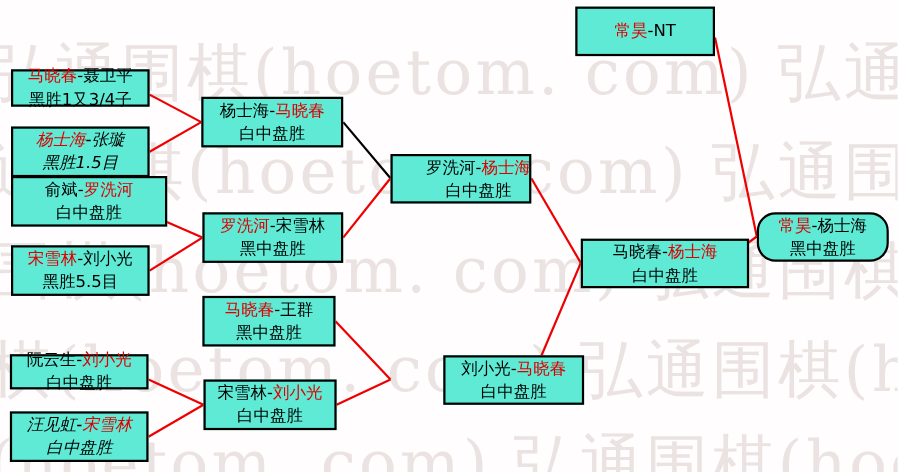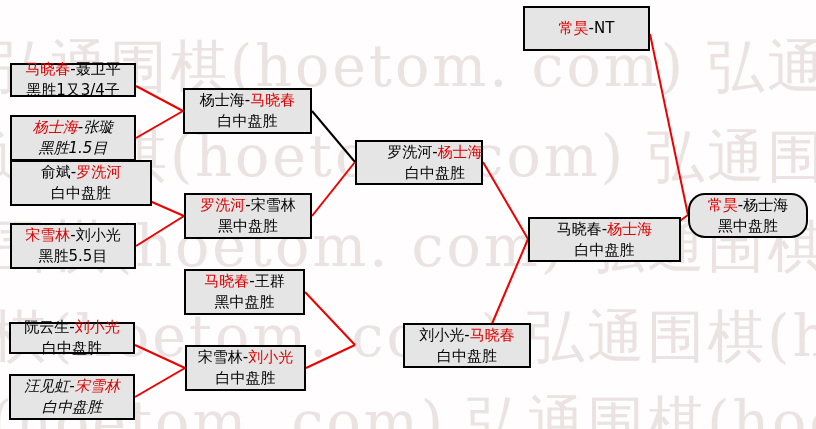--- a/index.html
+++ b/index.html
@@ -23,21 +23,21 @@
     z-index:0;
   }
   
   .connectors {
     position:absolute; left:0; top:0; z-index:1;
   }
   
   .box {
     position:absolute;
     box-sizing:border-box;
-    background:#e5e5e5;
+    background:#5eead4;
     border:2px solid #000000;
     display:flex;
     flex-direction:column;
     align-items:center;
     justify-content:center;
     text-align:center;
     font-size:15px;
     line-height:21px;
     color:#000000;
     z-index:2;

